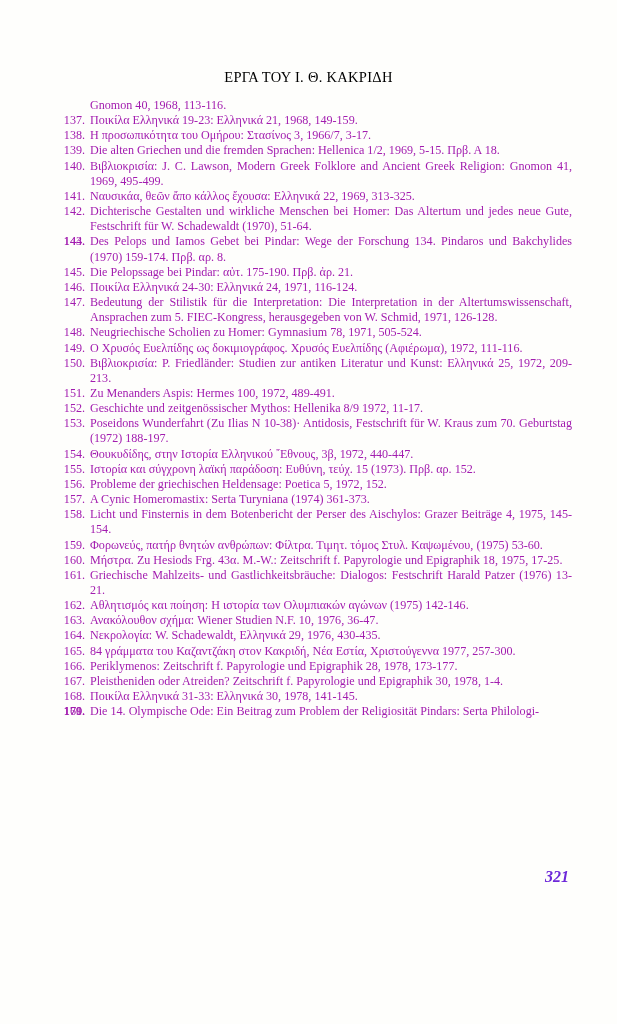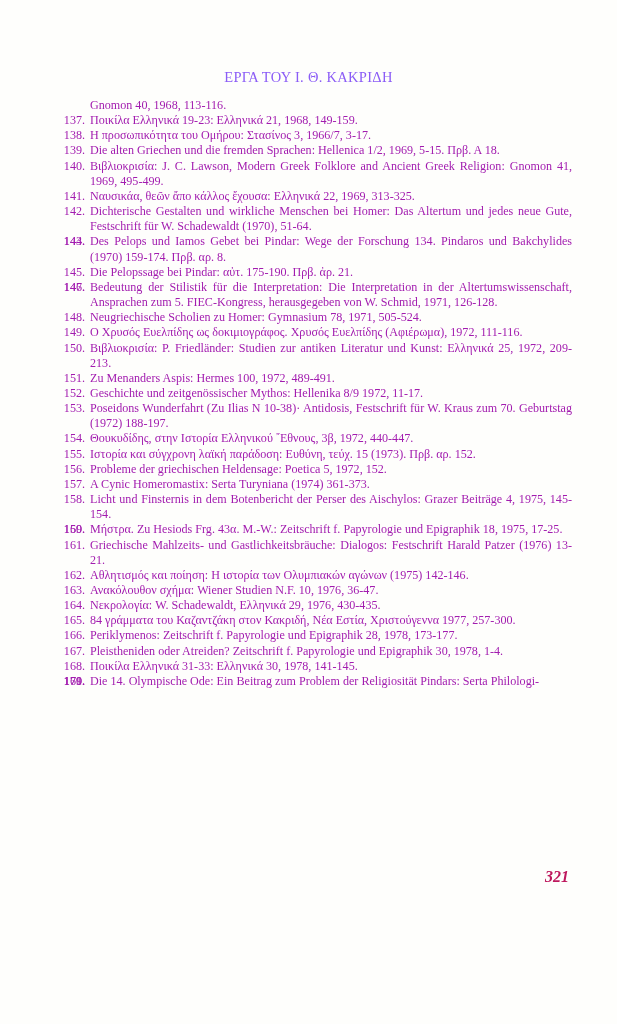--- a/index.html
+++ b/index.html
@@ -23,21 +23,21 @@
     }
     .running-head {
       position: absolute;
       top: 69px;
       left: 0;
       width: 617px;
       text-align: center;
       font-family: "Liberation Serif", "DejaVu Serif", serif;
       font-size: 14.5px;
       letter-spacing: 0.3px;
-      color: #8b5cf6;
+      color: #000000;
     }
     .entries {
       position: absolute;
       top: 98px;
       left: 52px;
       width: 520px;
       font-family: "Liberation Serif", "DejaVu Serif", serif;
       font-size: 12.1px;
       line-height: 15.15px;
       color: #a21caf;
@@ -58,55 +58,55 @@
       padding-left: 38px;
     }
     .page-number {
       position: absolute;
       top: 868px;
       right: 48px;
       font-family: "Liberation Serif", "DejaVu Serif", serif;
       font-style: italic;
       font-weight: bold;
       font-size: 16px;
-      color: #be185d;
+      color: #6d28d9;
     }
   </style>
 </head>
 <body>
 
 <div class="page">
   <div class="running-head">ΕΡΓΑ ΤΟΥ Ι. Θ. ΚΑΚΡΙΔΗ</div>
 
   <div class="entries">
     <div class="cont">Gnomon 40, 1968, 113-116.</div>
     <div id="entry-list">
         <div class="entry"><span class="num">137.</span><span class="txt">Ποικίλα Ελληνικά 19-23: Ελληνικά 21, 1968, 149-159.</span></div>
         <div class="entry"><span class="num">138.</span><span class="txt">Η προσωπικότητα του Ομήρου: Στασίνος 3, 1966/7, 3-17.</span></div>
         <div class="entry"><span class="num">139.</span><span class="txt">Die alten Griechen und die fremden Sprachen: Hellenica 1/2, 1969, 5-15. Πρβ. Α 18.</span></div>
         <div class="entry"><span class="num">140.</span><span class="txt">Βιβλιοκρισία: J. C. Lawson, Modern Greek Folklore and Ancient Greek Religion: Gnomon 41, 1969, 495-499.</span></div>
         <div class="entry"><span class="num">141.</span><span class="txt">Ναυσικάα, θεῶν ἄπο κάλλος ἔχουσα: Ελληνικά 22, 1969, 313-325.</span></div>
         <div class="entry"><span class="num">142.</span><span class="txt">Dichterische Gestalten und wirkliche Menschen bei Homer: Das Altertum und jedes neue Gute, Festschrift für W. Schadewaldt (1970), 51-64.</span></div>
         <div class="entry"><span class="num">143.</span></div>
         <div class="entry"><span class="num">144.</span><span class="txt">Des Pelops und Iamos Gebet bei Pindar: Wege der Forschung 134. Pindaros und Bakchylides (1970) 159-174. Πρβ. αρ. 8.</span></div>
         <div class="entry"><span class="num">145.</span><span class="txt">Die Pelopssage bei Pindar: αὐτ. 175-190. Πρβ. ἀρ. 21.</span></div>
-        <div class="entry"><span class="num">146.</span></div>
+        <div class="entry"><span class="num">146.</span><span class="txt">Ποικίλα Ελληνικά 24-30: Ελληνικά 24, 1971, 116-124.</span></div>
         <div class="entry"><span class="num">147.</span><span class="txt">Bedeutung der Stilistik für die Interpretation: Die Interpretation in der Altertumswissenschaft, Ansprachen zum 5. FIEC-Kongress, herausgegeben von W. Schmid, 1971, 126-128.</span></div>
         <div class="entry"><span class="num">148.</span><span class="txt">Neugriechische Scholien zu Homer: Gymnasium 78, 1971, 505-524.</span></div>
         <div class="entry"><span class="num">149.</span><span class="txt">Ο Χρυσός Ευελπίδης ως δοκιμιογράφος. Χρυσός Ευελπίδης (Αφιέρωμα), 1972, 111-116.</span></div>
         <div class="entry"><span class="num">150.</span><span class="txt">Βιβλιοκρισία: P. Friedländer: Studien zur antiken Literatur und Kunst: Ελληνικά 25, 1972, 209-213.</span></div>
         <div class="entry"><span class="num">151.</span><span class="txt">Zu Menanders Aspis: Hermes 100, 1972, 489-491.</span></div>
         <div class="entry"><span class="num">152.</span><span class="txt">Geschichte und zeitgenössischer Mythos: Hellenika 8/9 1972, 11-17.</span></div>
         <div class="entry"><span class="num">153.</span><span class="txt">Poseidons Wunderfahrt (Zu Ilias N 10-38)· Antidosis, Festschrift für W. Kraus zum 70. Geburtstag (1972) 188-197.</span></div>
         <div class="entry"><span class="num">154.</span><span class="txt">Θουκυδίδης, στην Ιστορία Ελληνικού ῎Εθνους, 3β, 1972, 440-447.</span></div>
         <div class="entry"><span class="num">155.</span><span class="txt">Ιστορία και σύγχρονη λαϊκή παράδοση: Ευθύνη, τεύχ. 15 (1973). Πρβ. αρ. 152.</span></div>
         <div class="entry"><span class="num">156.</span><span class="txt">Probleme der griechischen Heldensage: Poetica 5, 1972, 152.</span></div>
         <div class="entry"><span class="num">157.</span><span class="txt">A Cynic Homeromastix: Serta Turyniana (1974) 361-373.</span></div>
         <div class="entry"><span class="num">158.</span><span class="txt">Licht und Finsternis in dem Botenbericht der Perser des Aischylos: Grazer Beiträge 4, 1975, 145-154.</span></div>
-        <div class="entry"><span class="num">159.</span></div>
+        <div class="entry"><span class="num">159.</span><span class="txt">Φορωνεύς, πατήρ θνητών ανθρώπων: Φίλτρα. Τιμητ. τόμος Στυλ. Καψωμένου, (1975) 53-60.</span></div>
         <div class="entry"><span class="num">160.</span><span class="txt">Μήστρα. Zu Hesiods Frg. 43α. M.-W.: Zeitschrift f. Papyrologie und Epigraphik 18, 1975, 17-25.</span></div>
         <div class="entry"><span class="num">161.</span><span class="txt">Griechische Mahlzeits- und Gastlichkeitsbräuche: Dialogos: Festschrift Harald Patzer (1976) 13-21.</span></div>
         <div class="entry"><span class="num">162.</span><span class="txt">Αθλητισμός και ποίηση: Η ιστορία των Ολυμπιακών αγώνων (1975) 142-146.</span></div>
         <div class="entry"><span class="num">163.</span><span class="txt">Ανακόλουθον σχήμα: Wiener Studien N.F. 10, 1976, 36-47.</span></div>
         <div class="entry"><span class="num">164.</span><span class="txt">Νεκρολογία: W. Schadewaldt, Ελληνικά 29, 1976, 430-435.</span></div>
         <div class="entry"><span class="num">165.</span><span class="txt">84 γράμματα του Καζαντζάκη στον Κακριδή, Νέα Εστία, Χριστούγεννα 1977, 257-300.</span></div>
         <div class="entry"><span class="num">166.</span><span class="txt">Periklymenos: Zeitschrift f. Papyrologie und Epigraphik 28, 1978, 173-177.</span></div>
         <div class="entry"><span class="num">167.</span><span class="txt">Pleistheniden oder Atreiden? Zeitschrift f. Papyrologie und Epigraphik 30, 1978, 1-4.</span></div>
         <div class="entry"><span class="num">168.</span><span class="txt">Ποικίλα Ελληνικά 31-33: Ελληνικά 30, 1978, 141-145.</span></div>
         <div class="entry"><span class="num">169.</span></div>

